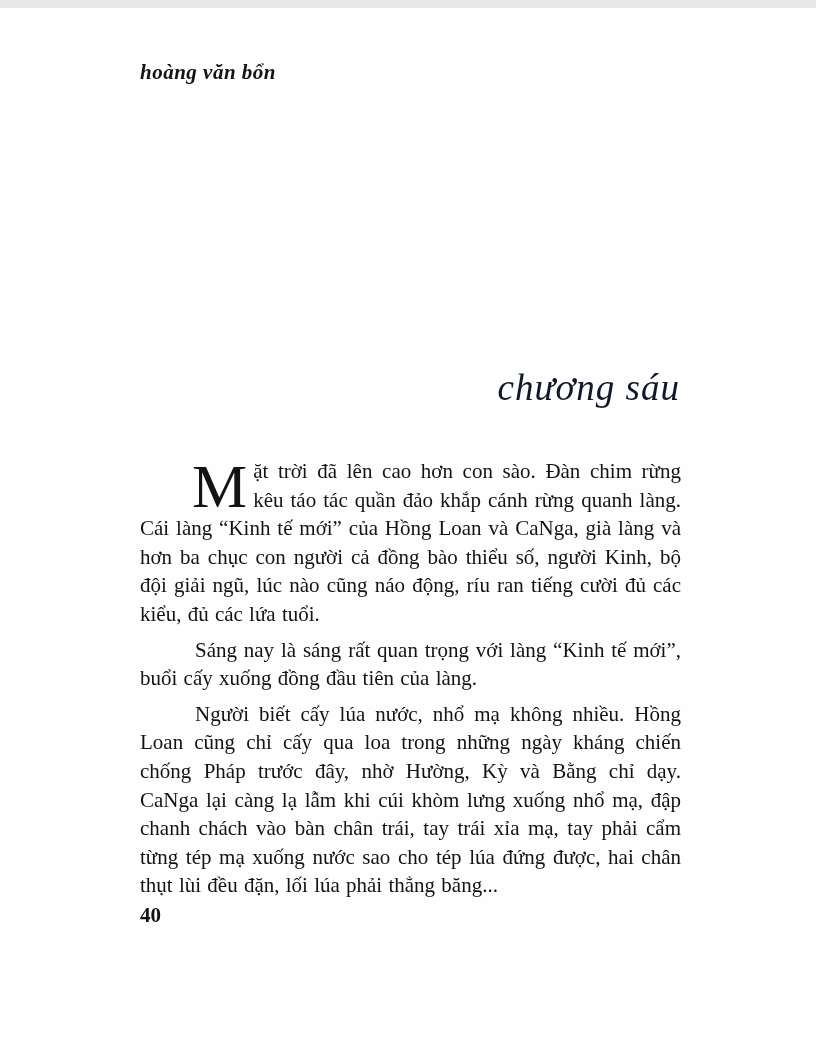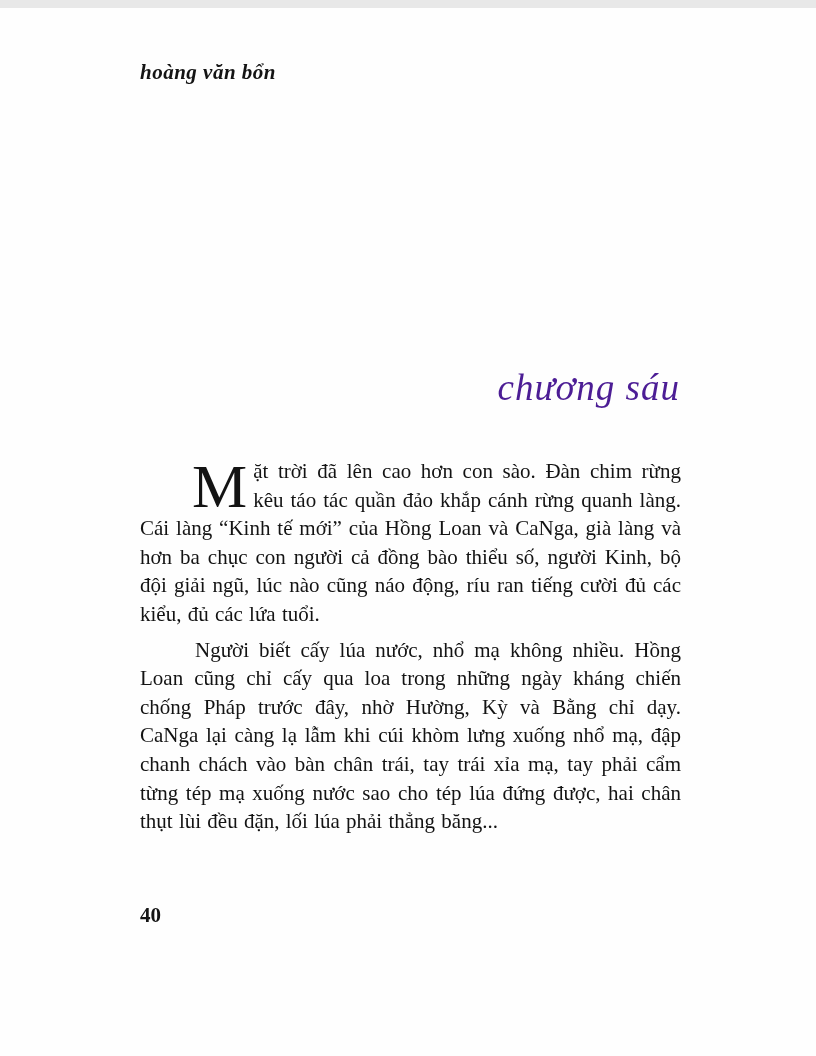--- a/index.html
+++ b/index.html
@@ -29,21 +29,21 @@
   }
   .chapter-heading {
     position: absolute;
     left: 140px;
     top: 358px;
     width: 540px;
     text-align: right;
     font-size: 37px;
     font-style: italic;
     letter-spacing: 1px;
-    color: #4c1d95;
+    color: #0f172a;
   }
   .body-block {
     position: absolute;
     left: 140px;
     top: 449px;
     width: 541px;
     font-size: 21px;
     line-height: 28.6px;
     text-align: justify;
     color: #131313;
@@ -83,20 +83,23 @@
   <div class="running-header">hoàng văn bổn</div>
 
   <div class="chapter-heading">chương sáu</div>
 
   <div class="body-block">
 
     <p>
       <span class="drop-cap">M</span><span>ặt trời đã lên cao hơn con sào. Đàn chim rừng kêu táo tác quần đảo khắp cánh rừng quanh làng. Cái làng “Kinh tế mới” của Hồng Loan và CaNga, già làng và hơn ba chục con người cả đồng bào thiểu số, người Kinh, bộ đội giải ngũ, lúc nào cũng náo động, ríu ran tiếng cười đủ các kiểu, đủ các lứa tuổi.</span>
     </p>
 
+    <p class="indented">
+      <span>Sáng nay là sáng rất quan trọng với làng “Kinh tế mới”, buổi cấy xuống đồng đầu tiên của làng.</span>
+    </p>
 
     <p class="indented">
       <span>Người biết cấy lúa nước, nhổ mạ không nhiều. Hồng Loan cũng chỉ cấy qua loa trong những ngày kháng chiến chống Pháp trước đây, nhờ Hường, Kỳ và Bằng chỉ dạy. CaNga lại càng lạ lẫm khi cúi khòm lưng xuống nhổ mạ, đập chanh chách vào bàn chân trái, tay trái xỉa mạ, tay phải cẩm từng tép mạ xuống nước sao cho tép lúa đứng được, hai chân thụt lùi đều đặn, lối lúa phải thẳng băng...</span>
     </p>
 
   </div>
 
   <div class="page-number">40</div>
 
 </div>

